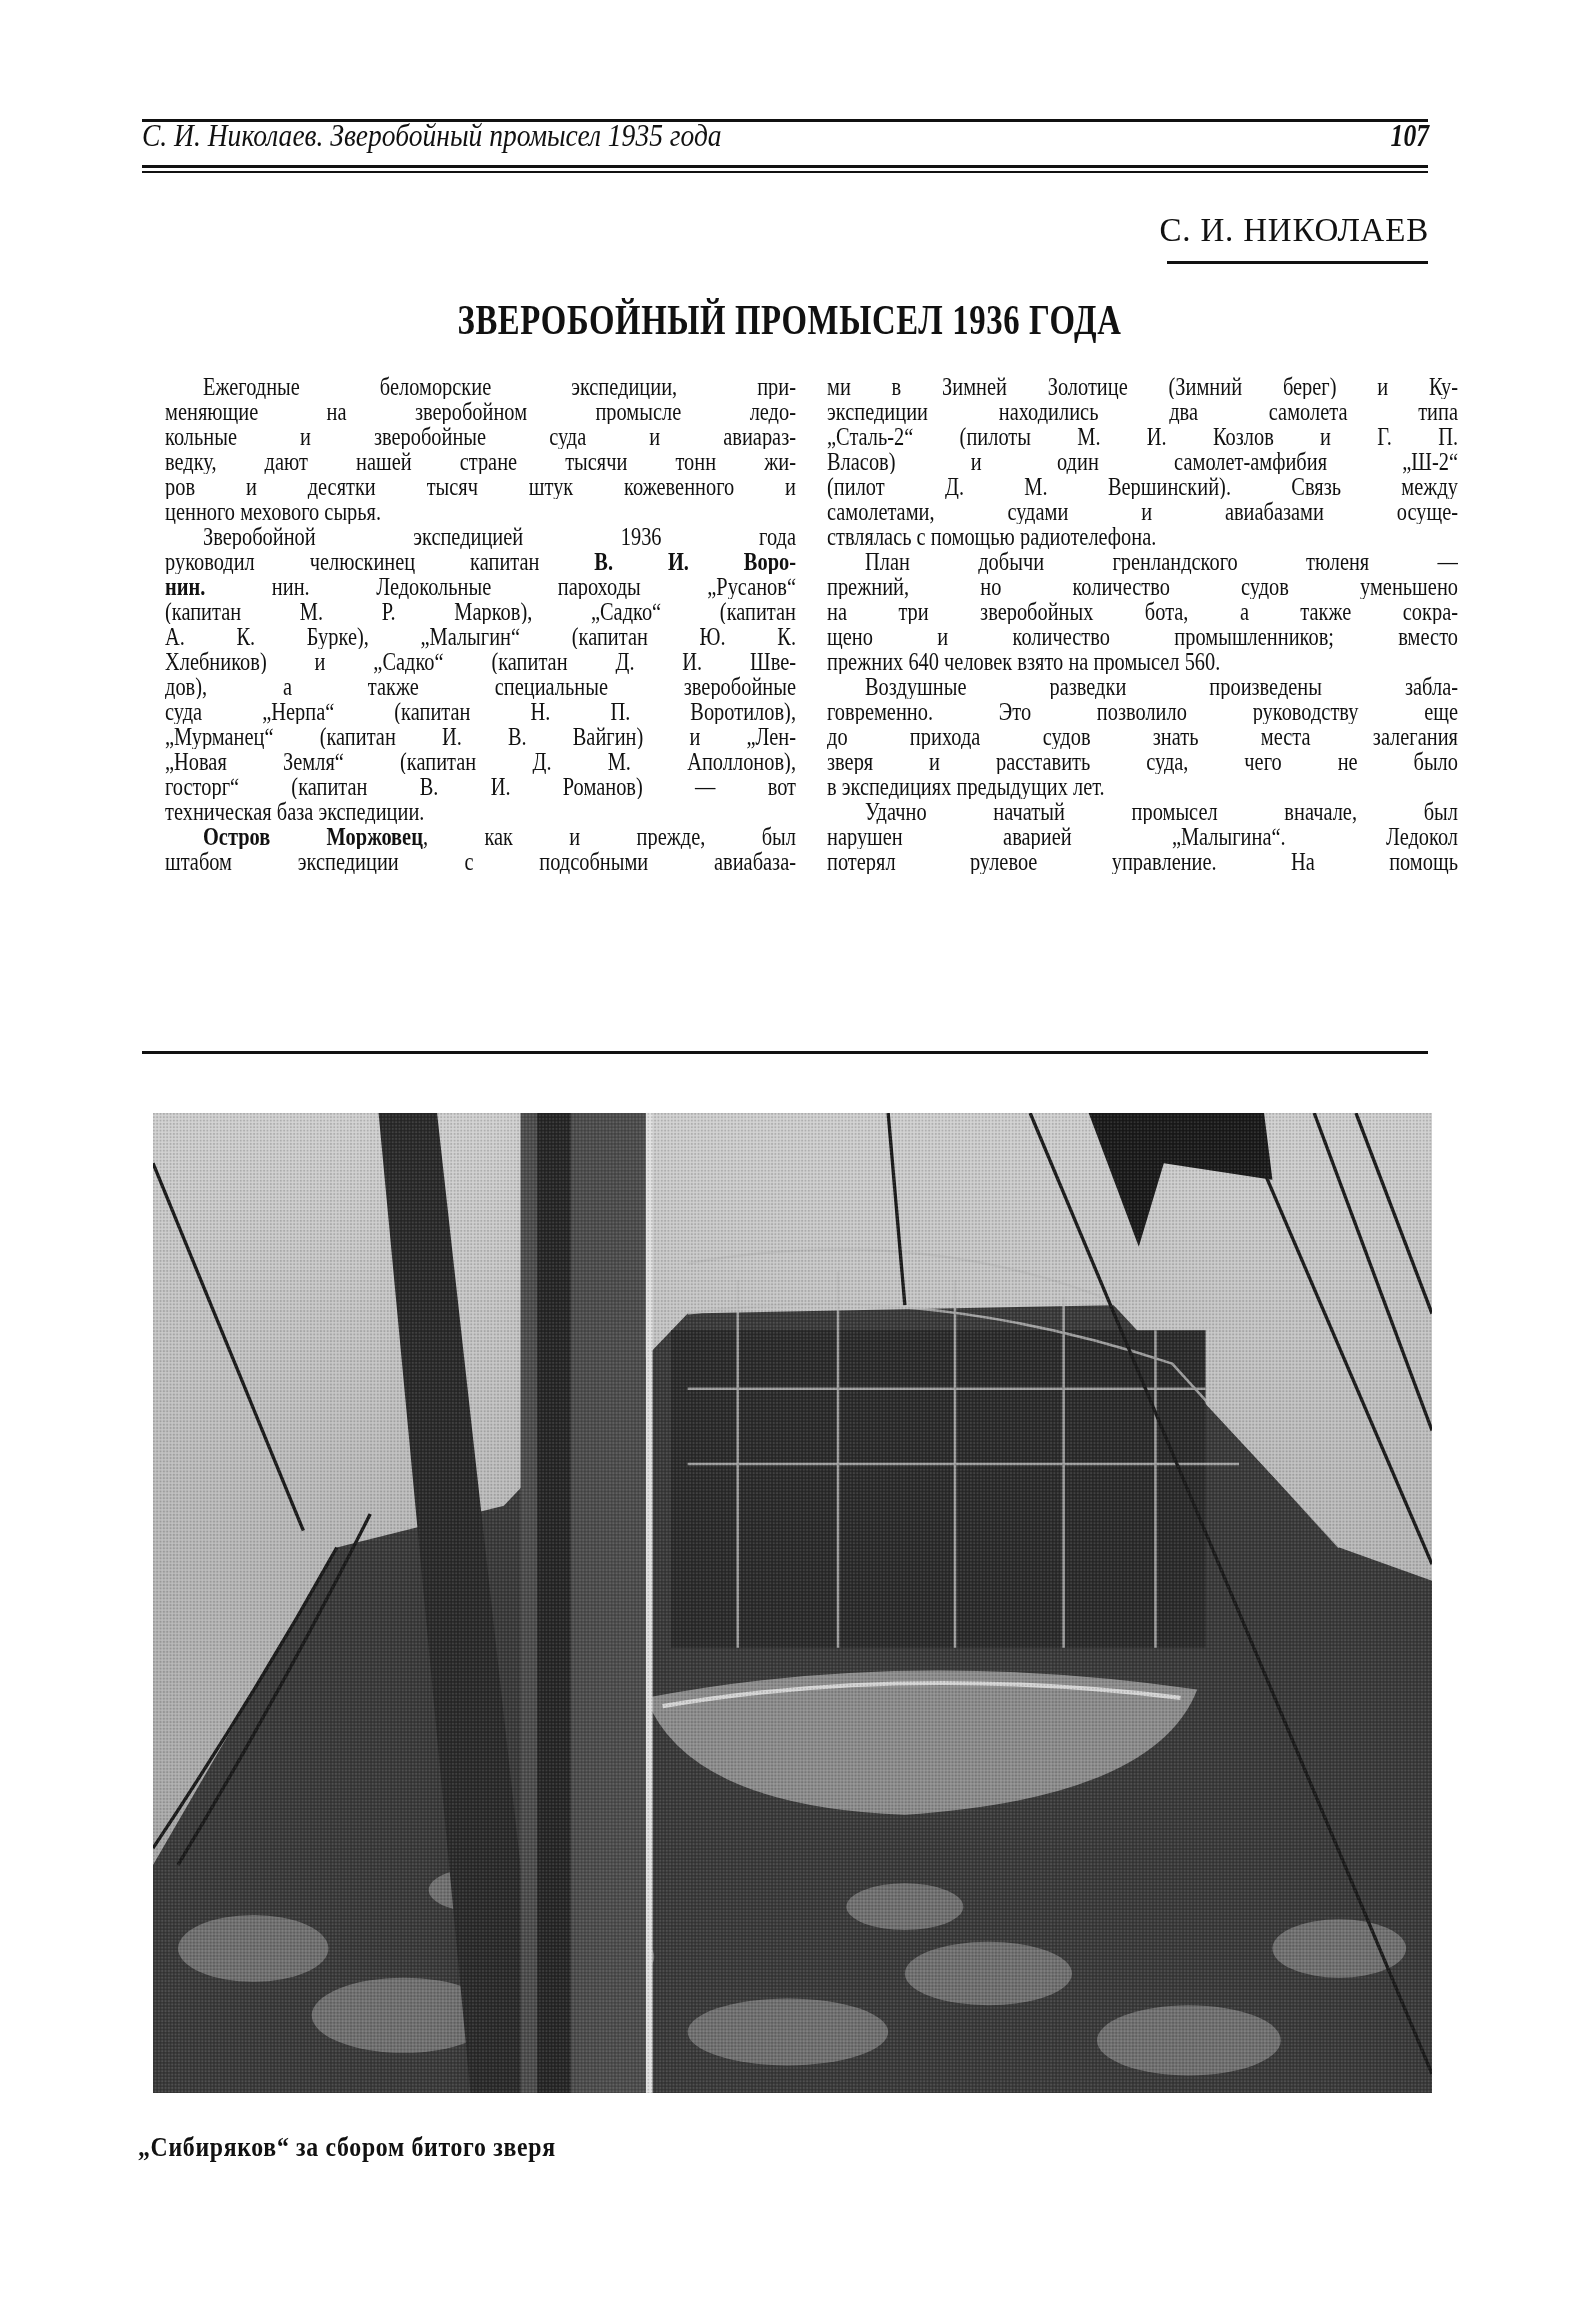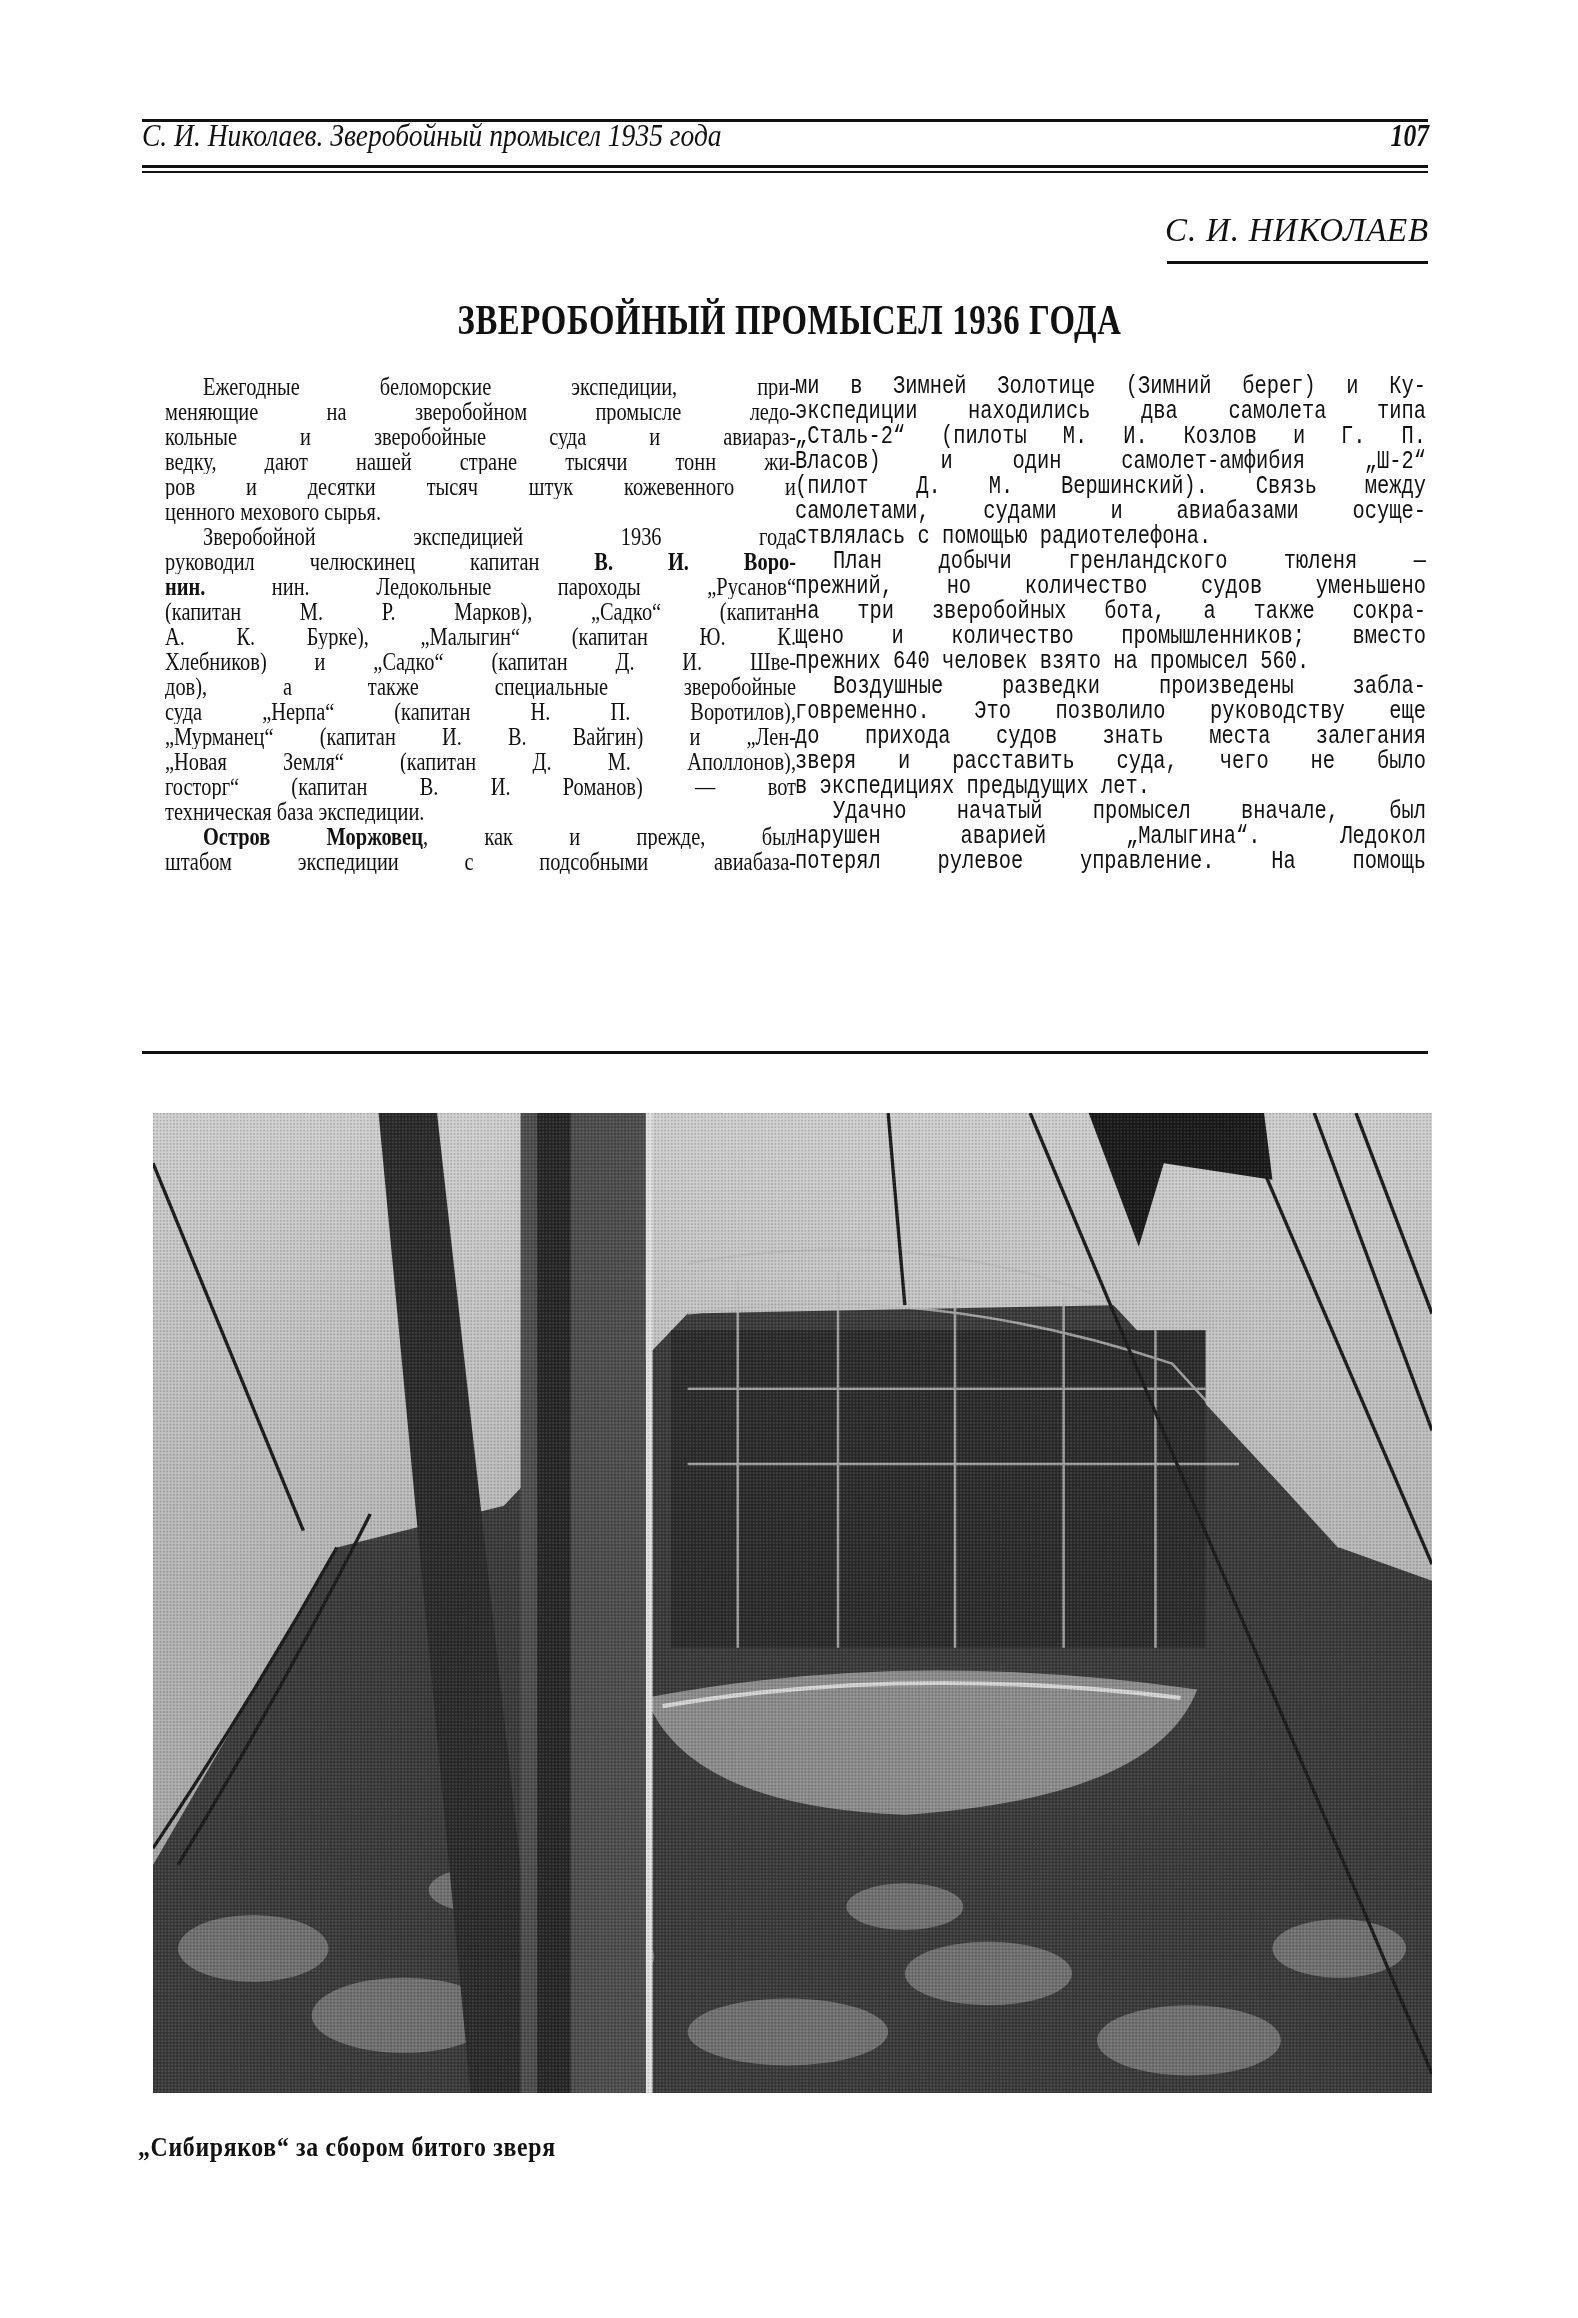--- a/index.html
+++ b/index.html
@@ -10,40 +10,40 @@
     left: 142px; top: 117px; width: 1286px; height: 37px;
     font-family: "Liberation Serif", "DejaVu Serif", serif; font-style: italic;
     font-size: 32px; line-height: 37px; transform: scaleX(0.86); transform-origin: left top;
     white-space: nowrap;
   }
   .page-num {
     right: 150px; top: 117px; font-family: "Liberation Serif", serif; font-style: italic;
     font-weight: bold; font-size: 32px; line-height: 37px; transform: scaleX(0.8); transform-origin: right top;
   }
   .author {
-    right: 150px; top: 209px; font-family: "Liberation Serif", serif; font-style: italic;
+    right: 150px; top: 209px; font-family: "Liberation Serif", serif; 
     font-size: 33px; line-height: 43px; letter-spacing: 0.8px; white-space: nowrap;
   }
   .title {
     left: 0; width: 1579px; top: 294px; text-align: center;
     font-family: "Liberation Serif", serif; font-weight: bold; font-size: 42px; line-height: 53px;
     transform: scaleX(0.78); transform-origin: center top; letter-spacing: 0.8px; white-space: nowrap;
   }
   .col {
     position: absolute; top: 374px; width: 631px;
     font-family: "Liberation Serif", "DejaVu Serif", serif; font-size: 25.5px; line-height: 25px;
     text-align: justify;
     margin-left: 23px;
   }
   .col .line { display: block; text-align: justify; text-align-last: justify; height: 25px; white-space: nowrap; overflow: hidden; }
   .col .line.last { text-align-last: left; }
   .col .line.indent { padding-left: 38px; }
   .col .inner { display: inline-block; transform: scaleX(0.80); transform-origin: left top; width: 125%; text-align: justify; text-align-last: inherit; }
   .col-left { left: 142px; }
-  .col-right { left: 772px; font-family: Liberation Mono, monospace; }
+  .col-right { left: 804px; }
   b { font-weight: bold; }
   .photo {
     left: 153px; top: 1113px; width: 1279px; height: 980px; background: #555;
   }
   .caption {
     left: 138px; top: 2128px; font-family: "Liberation Serif", serif; font-weight: bold;
     font-size: 28px; line-height: 37px; transform: scaleX(0.85); transform-origin: left top; white-space: nowrap;
     letter-spacing: 0.8px;
   }
 </style>

